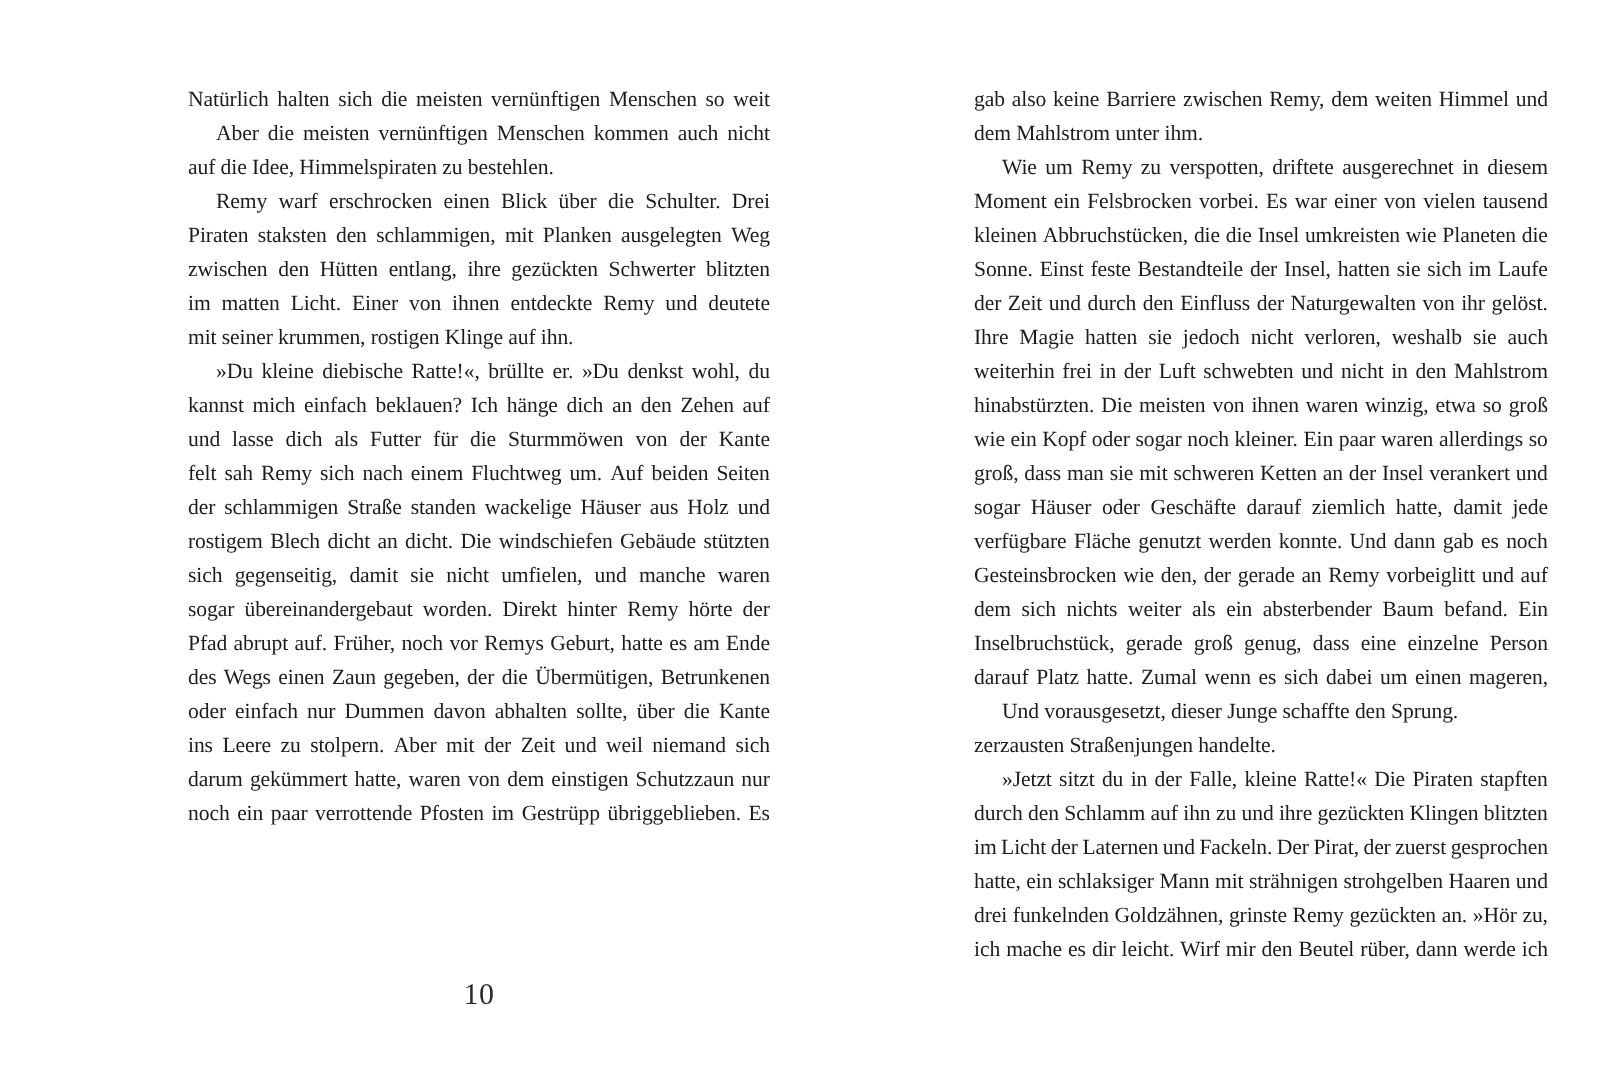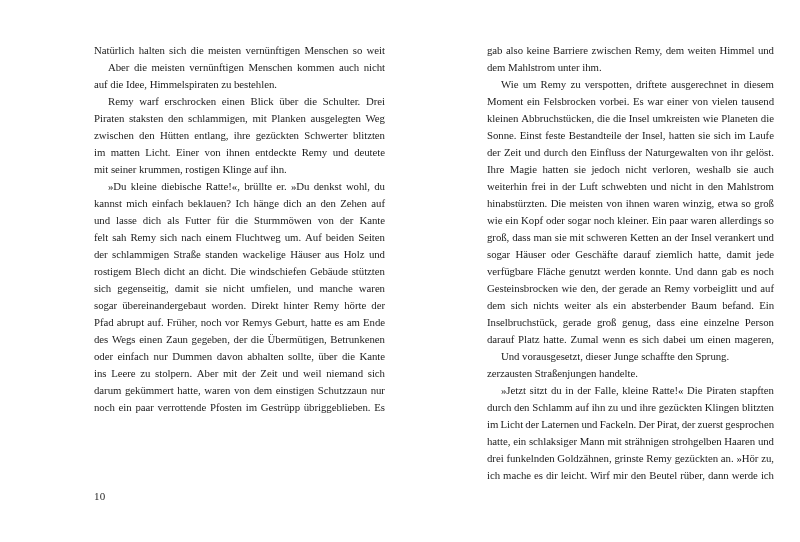--- a/index.html
+++ b/index.html
@@ -42,21 +42,22 @@
     display: flex;
     justify-content: space-between;
   }
   .line.just span { white-space: pre; }
   .line.indent { padding-left: 14px; }
   .folio {
     position: absolute;
     left: 0;
     right: 0;
     top: 448px;
-    font-size: 11px;
+    text-align: center;
+    font-size: 15px;
     color: #2a2a2a;
     letter-spacing: 0.3px;
   }
 </style>
 </head>
 <body>
 
 <div class="spread">
 
   <div class="page page-left">

